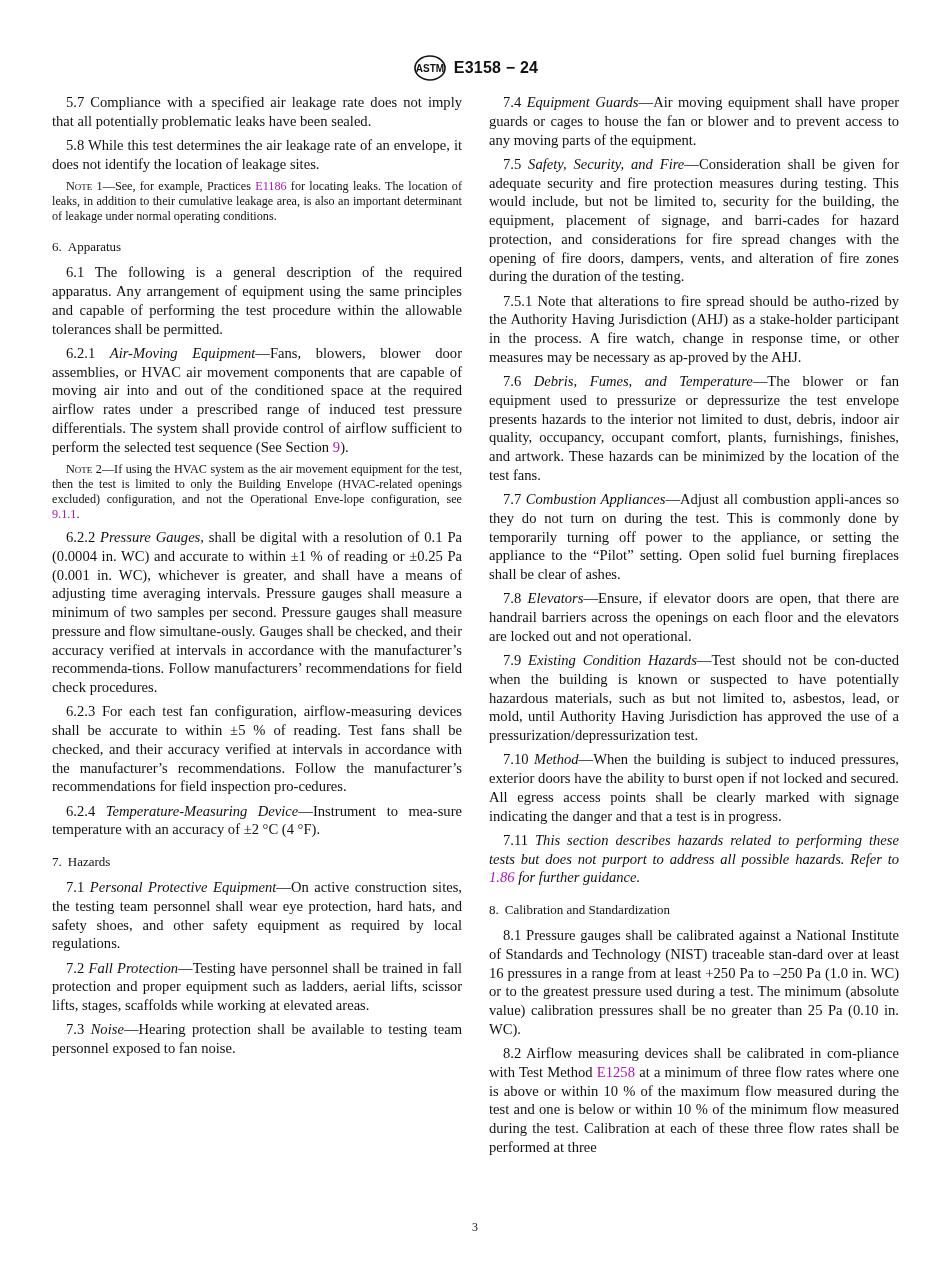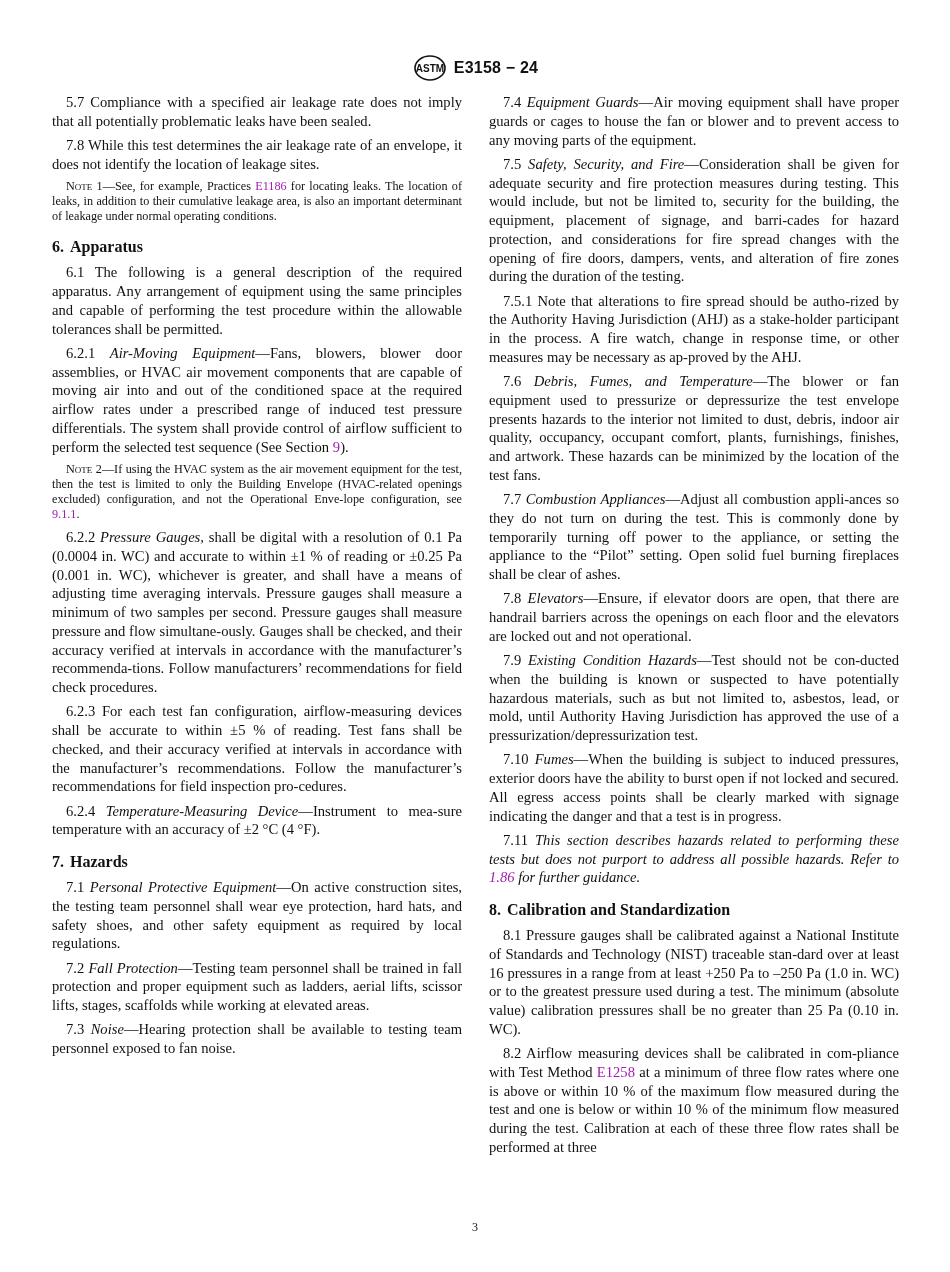--- a/index.html
+++ b/index.html
@@ -8,67 +8,67 @@
   .header { position: absolute; top: 54px; left: 0; width: 950px; text-align: center; height: 30px; }
   .header-inner { display: inline-flex; align-items: center; gap: 6px; }
   .logo { width: 36px; height: 28px; display: inline-block; }
   .doc-id { font-family: "Liberation Sans", sans-serif; font-weight: bold; font-size: 16px; letter-spacing: 0.2px; }
   .col { position: absolute; top: 93px; width: 410px; font-size: 14.6px; line-height: 18.75px; text-align: justify; hyphens: manual; }
   .col.left { left: 52px; }
   .col.right { left: 489px; }
   p { margin: 0 0 5.5px 0; text-indent: 14px; }
   .note { font-size: 12.2px; line-height: 15.1px; text-indent: 14px; margin: 0 0 6px 0; }
   .note .sc { font-variant: small-caps; }
-  h2 { font-size: 16px; font-weight: bold; margin: 14px 0 7px 0; line-height: 18px; }
+  h2 { font-size: 13px; font-weight: normal; margin: 14px 0 7px 0; line-height: 18px; }
   h2 .num { margin-right: 6px; }
   em { font-style: italic; }
   .ref { color: #a21caf; }
   .page-num { position: absolute; top: 1220px; left: 0; width: 950px; text-align: center; font-size: 12px; }
 </style>
 </head>
 <body>
 
 <div class="header">
   <span class="header-inner">
     <svg class="logo" viewBox="0 0 36 28">
       <ellipse cx="18" cy="14" rx="15" ry="12" fill="none" stroke="#111" stroke-width="1.6"></ellipse>
       <text x="18" y="18" text-anchor="middle" font-family="Liberation Sans, sans-serif" font-size="10" font-weight="bold" fill="#111">ASTM</text>
     </svg>
     <span class="doc-id">E3158 − 24</span>
   </span>
 </div>
 
 <div class="col left">
   <p>5.7 Compliance with a specified air leakage rate does not imply that all potentially problematic leaks have been sealed.</p>
-  <p>7.8 While this test determines the air leakage rate of an envelope, it does not identify the location of leakage sites.</p>
+  <p>5.8 While this test determines the air leakage rate of an envelope, it does not identify the location of leakage sites.</p>
   <div class="note"><span class="sc">Note 1</span><span>—See, for example, Practices </span><span class="ref">E1186</span><span> for locating leaks. The location of leaks, in addition to their cumulative leakage area, is also an important determinant of leakage under normal operating conditions.</span></div>
 
   <h2><span class="num">6.</span><span>Apparatus</span></h2>
   <p>6.1 The following is a general description of the required apparatus. Any arrangement of equipment using the same principles and capable of performing the test procedure within the allowable tolerances shall be permitted.</p>
   <p><span>6.2.1 </span><em>Air-Moving Equipment</em><span>—Fans, blowers, blower door assemblies, or HVAC air movement components that are capable of moving air into and out of the conditioned space at the required airflow rates under a prescribed range of induced test pressure differentials. The system shall provide control of airflow sufficient to perform the selected test sequence (See Section </span><span class="ref">9</span><span>).</span></p>
   <div class="note"><span class="sc">Note 2</span><span>—If using the HVAC system as the air movement equipment for the test, then the test is limited to only the Building Envelope (HVAC-related openings excluded) configuration, and not the Operational Enve-lope configuration, see </span><span class="ref">9.1.1</span><span>.</span></div>
   <p><span>6.2.2 </span><em>Pressure Gauges,</em><span> shall be digital with a resolution of 0.1 Pa (0.0004 in. WC) and accurate to within ±1 % of reading or ±0.25 Pa (0.001 in. WC), whichever is greater, and shall have a means of adjusting time averaging intervals. Pressure gauges shall measure a minimum of two samples per second. Pressure gauges shall measure pressure and flow simultane-ously. Gauges shall be checked, and their accuracy verified at intervals in accordance with the manufacturer’s recommenda-tions. Follow manufacturers’ recommendations for field check procedures.</span></p>
   <p>6.2.3 For each test fan configuration, airflow-measuring devices shall be accurate to within ±5 % of reading. Test fans shall be checked, and their accuracy verified at intervals in accordance with the manufacturer’s recommendations. Follow the manufacturer’s recommendations for field inspection pro-cedures.</p>
   <p><span>6.2.4 </span><em>Temperature-Measuring Device</em><span>—Instrument to mea-sure temperature with an accuracy of ±2 °C (4 °F).</span></p>
 
   <h2><span class="num">7.</span><span>Hazards</span></h2>
   <p><span>7.1 </span><em>Personal Protective Equipment</em><span>—On active construction sites, the testing team personnel shall wear eye protection, hard hats, and safety shoes, and other safety equipment as required by local regulations.</span></p>
-  <p><span>7.2 </span><em>Fall Protection</em><span>—Testing team personnel shall be trained in fall protection and proper equipment such as ladders, aerial lifts, scissor lifts, stages, scaffolds while working at elevated areas.</span></p>
+  <p><span>7.2 </span><em>Fall Protection</em><span>—Testing have personnel shall be trained in fall protection and proper equipment such as ladders, aerial lifts, scissor lifts, stages, scaffolds while working at elevated areas.</span></p>
   <p><span>7.3 </span><em>Noise</em><span>—Hearing protection shall be available to testing team personnel exposed to fan noise.</span></p>
 </div>
 
 <div class="col right">
   <p><span>7.4 </span><em>Equipment Guards</em><span>—Air moving equipment shall have proper guards or cages to house the fan or blower and to prevent access to any moving parts of the equipment.</span></p>
   <p><span>7.5 </span><em>Safety, Security, and Fire</em><span>—Consideration shall be given for adequate security and fire protection measures during testing. This would include, but not be limited to, security for the building, the equipment, placement of signage, and barri-cades for hazard protection, and considerations for fire spread changes with the opening of fire doors, dampers, vents, and alteration of fire zones during the duration of the testing.</span></p>
   <p>7.5.1 Note that alterations to fire spread should be autho-rized by the Authority Having Jurisdiction (AHJ) as a stake-holder participant in the process. A fire watch, change in response time, or other measures may be necessary as ap-proved by the AHJ.</p>
   <p><span>7.6 </span><em>Debris, Fumes, and Temperature</em><span>—The blower or fan equipment used to pressurize or depressurize the test envelope presents hazards to the interior not limited to dust, debris, indoor air quality, occupancy, occupant comfort, plants, furnishings, finishes, and artwork. These hazards can be minimized by the location of the test fans.</span></p>
   <p><span>7.7 </span><em>Combustion Appliances</em><span>—Adjust all combustion appli-ances so they do not turn on during the test. This is commonly done by temporarily turning off power to the appliance, or setting the appliance to the “Pilot” setting. Open solid fuel burning fireplaces shall be clear of ashes.</span></p>
   <p><span>7.8 </span><em>Elevators</em><span>—Ensure, if elevator doors are open, that there are handrail barriers across the openings on each floor and the elevators are locked out and not operational.</span></p>
   <p><span>7.9 </span><em>Existing Condition Hazards</em><span>—Test should not be con-ducted when the building is known or suspected to have potentially hazardous materials, such as but not limited to, asbestos, lead, or mold, until Authority Having Jurisdiction has approved the use of a pressurization/depressurization test.</span></p>
-  <p><span>7.10 </span><em>Fumes</em><span>—When the building is subject to induced pressures, exterior doors have the ability to burst open if not locked and secured. All egress access points shall be clearly marked with signage indicating the danger and that a test is in progress.</span></p>
+  <p><span>7.10 </span><em>Method</em><span>—When the building is subject to induced pressures, exterior doors have the ability to burst open if not locked and secured. All egress access points shall be clearly marked with signage indicating the danger and that a test is in progress.</span></p>
   <p><span>7.11 </span><em>This section describes hazards related to performing these tests but does not purport to address all possible hazards. Refer to </em><em class="ref">1.86</em><em> for further guidance.</em></p>
 
   <h2><span class="num">8.</span><span>Calibration and Standardization</span></h2>
   <p>8.1 Pressure gauges shall be calibrated against a National Institute of Standards and Technology (NIST) traceable stan-dard over at least 16 pressures in a range from at least +250 Pa to –250 Pa (1.0 in. WC) or to the greatest pressure used during a test. The minimum (absolute value) calibration pressures shall be no greater than 25 Pa (0.10 in. WC).</p>
   <p><span>8.2 Airflow measuring devices shall be calibrated in com-pliance with Test Method </span><span class="ref">E1258</span><span> at a minimum of three flow rates where one is above or within 10 % of the maximum flow measured during the test and one is below or within 10 % of the minimum flow measured during the test. Calibration at each of these three flow rates shall be performed at three</span></p>
 </div>
 
 <div class="page-num">3</div>
 
 </body></html>

